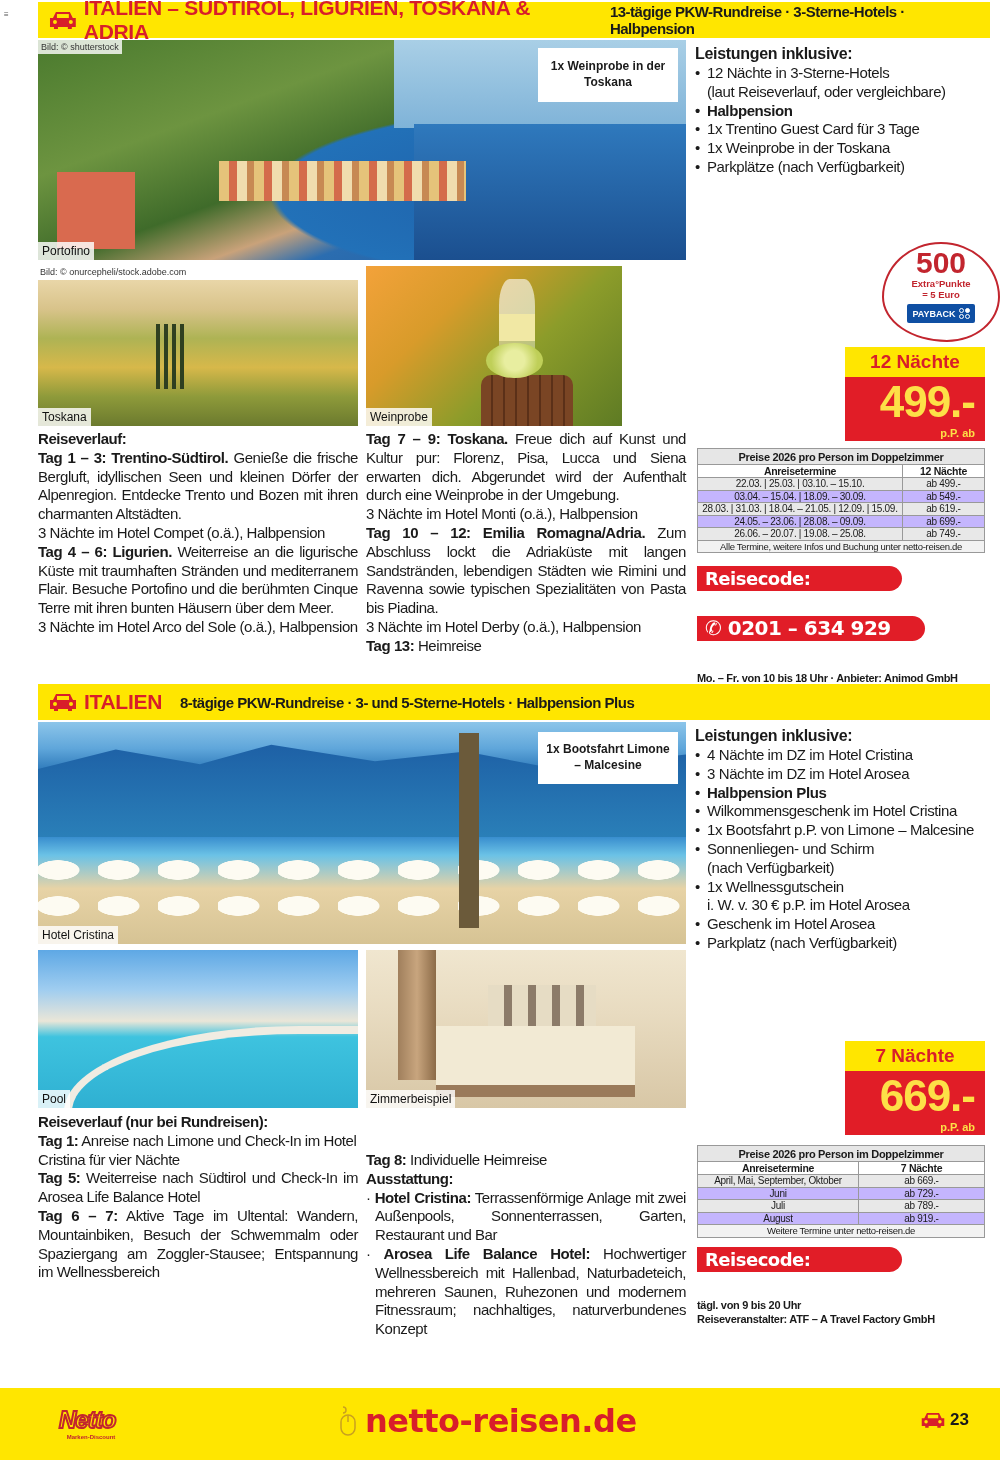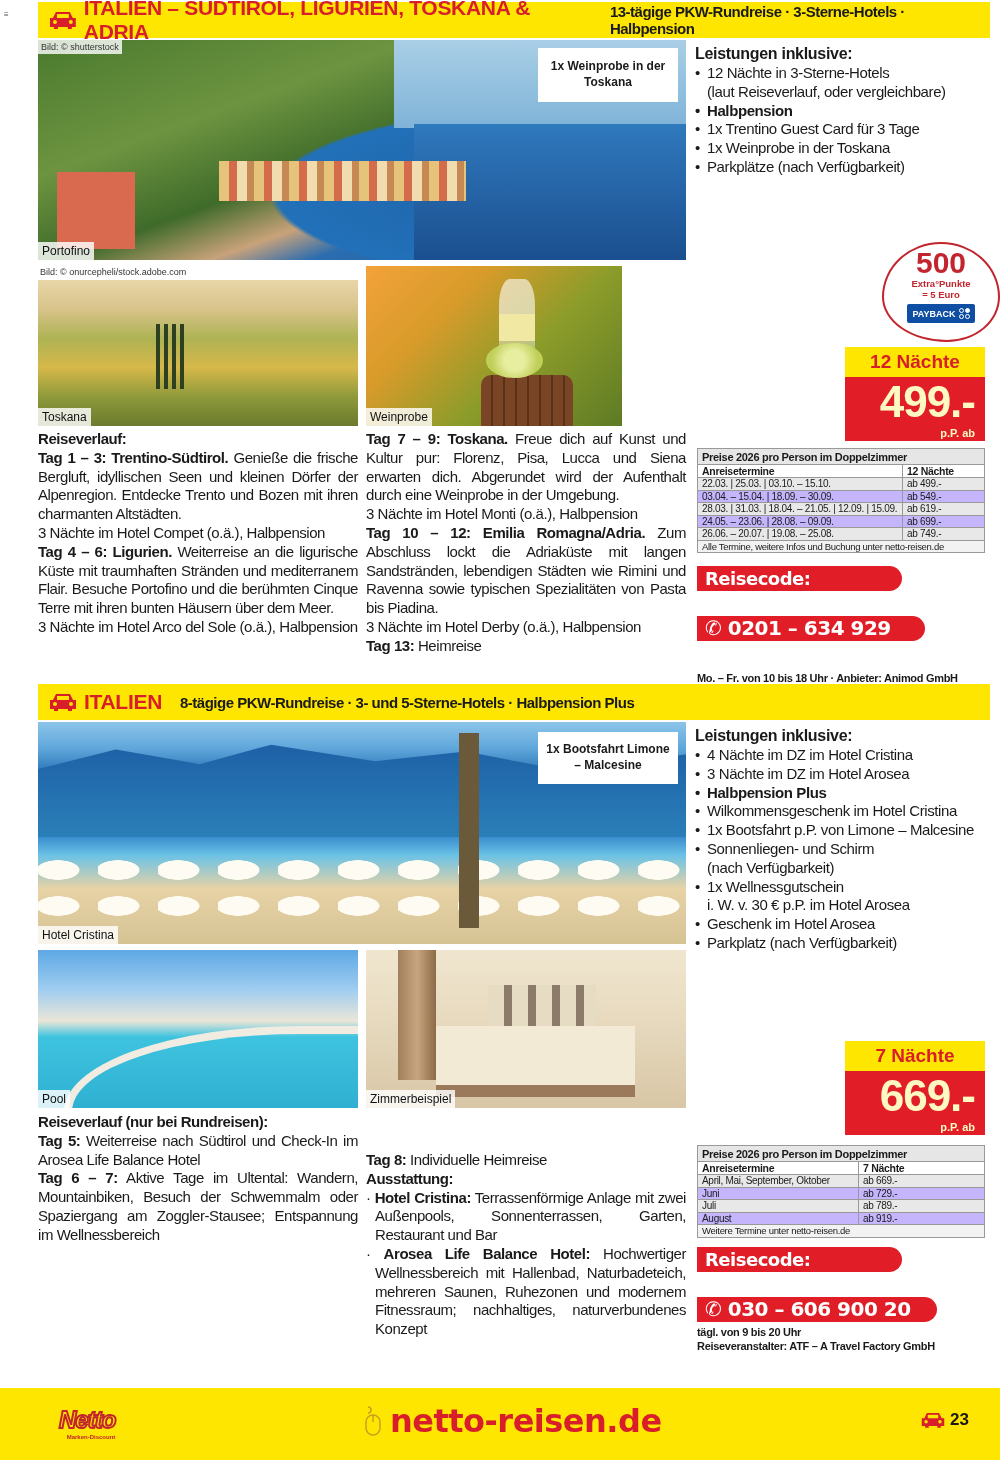--- a/index.html
+++ b/index.html
@@ -60,27 +60,27 @@
   .payback { width: 118px; height: 100px; border: 2px solid #c2252e; border-radius: 50% 50% 45% 55% / 55% 55% 45% 45%; text-align: center; }
   .payback .pts { color: #c2252e; font-weight: bold; font-size: 30px; line-height: 30px; margin-top: 4px; }
   .payback .ext { color: #c2252e; font-weight: bold; font-size: 9.5px; line-height: 11px; }
   .payback .pb { display: inline-flex; align-items: center; gap: 3px; background: #0f4fa3; color: #fff; font-size: 9px; font-weight: bold; padding: 4px 5px; margin-top: 4px; border-radius: 2px; }
   .payback .dots { display: grid; grid-template-columns: 5px 5px; gap: 1px; }
   .payback .dots i { width: 5px; height: 5px; border: 1px solid #fff; border-radius: 50%; display: block; }
 
   
   .pricebox { width: 140px; }
   .pricebox .nights { background: #ffe600; color: #d81e2a; font-weight: bold; font-size: 19px; text-align: center; height: 30px; line-height: 30px; }
-  .pricebox .price { background: #e11d27; color: #fef9c3; position: relative; height: 64px; }
+  .pricebox .price { background: #e11d27; color: #fde047; position: relative; height: 64px; }
   .pricebox .price .amt { position: absolute; right: 10px; top: 0; font-size: 44px; font-weight: bold; letter-spacing: -1px; }
   .pricebox .price .pp { position: absolute; left: 12px; bottom: 2px; font-size: 11px; font-weight: bold; }
 
   
   table.prices { border-collapse: collapse; font-size: 10px; width: 100%; }
-  table.prices td, table.prices th { border: 1px solid #999; padding: 0 4px; height: 12.5px; letter-spacing: -0.3px; text-align: left; font-weight: normal; }
+  table.prices td, table.prices th { border: 1px solid #999; padding: 0 4px; height: 12.5px; letter-spacing: -0.3px; text-align: center; font-weight: normal; }
   table.prices tr.head td { background: #e6e6e6; font-weight: bold; font-size: 11px; height: 16px; }
   table.prices tr.colhead td { font-weight: bold; font-size: 10.5px; background: #fff; }
   table.prices tr.odd td { background: #e8e8e8; }
   table.prices tr.even td { background: #c4b5fd; }
   table.prices tr.foot td { background: #f2f2f2; font-size: 9.5px; }
 
   .pill { background: #e11d27; color: #fff; font-weight: bold; border-radius: 0 14px 14px 0; display: inline-block; height: 25px; line-height: 25px; padding: 0 14px 0 8px; font-family: "DejaVu Sans", sans-serif; letter-spacing: -0.5px; }
   .pill.code { font-size: 18px; }
   .pill.phone { font-size: 20px; }
   .fine { font-size: 11px; line-height: 13.5px; font-weight: bold; letter-spacing: -0.3px; }
@@ -314,46 +314,46 @@
         </tr>
     <tr class="foot">
           <td colspan="2">Weitere Termine unter netto-reisen.de</td>
         </tr>
   </tbody>
     </table>
 </div>
 
 <div class="abs" style="left:697px; top:1247px; width:300px;">
   <div class="pill code" style="width:205px;">Reisecode: 1108071</div>
-  <div style="margin-top:2px;"><span class="pill phone" style="width:240px;"><span>✆ </span><span>030 – 606 900 20</span></span></div>
   <div class="fine" style="margin-top:4px;">
     <div>tägl. von 9 bis 20 Uhr</div>
     <div>Reiseveranstalter: ATF – A Travel Factory GmbH</div>
   </div>
 </div>
 
 <div class="abs txt" style="left:38px; top:1113px; width:320px;">
   <p><b>Reiseverlauf (nur bei Rundreisen):</b></p>
+  <p style="text-align:left;"><b>Tag 1:</b><span> Anreise nach Limone und Check-In im Hotel Cristina für vier Nächte</span></p>
   <p><b>Tag 5:</b><span> Weiterreise nach Südtirol und Check-In im Arosea Life Balance Hotel</span></p>
   <p><b>Tag 6 – 7:</b><span> Aktive Tage im Ultental: Wandern, Mountainbiken, Besuch der Schwemmalm oder Spaziergang am Zoggler-Stausee; Entspannung im Wellnessbereich</span></p>
 </div>
 
 <div class="abs txt" style="left:366px; top:1151px; width:320px;">
   <p><b>Tag 8:</b><span> Individuelle Heimreise</span></p>
   <p><b>Ausstattung:</b></p>
   <p style="padding-left:9px; text-indent:-9px;">· <b>Hotel Cristina:</b><span> Terrassenförmige Anlage mit zwei Außenpools, Sonnenterrassen, Garten, Restaurant und Bar</span></p>
   <p style="padding-left:9px; text-indent:-9px;">· <b>Arosea Life Balance Hotel:</b><span> Hochwertiger Wellnessbereich mit Hallenbad, Naturbadeteich, mehreren Saunen, Ruhezonen und modernem Fitnessraum; nachhaltiges, naturverbundenes Konzept</span></p>
 </div>
 
 <div class="abs footer">
   <div class="abs" style="left:59px; top:18px; text-align:right;">
     <div class="netto-logo">Netto</div>
     <div class="netto-sub">Marken-Discount</div>
   </div>
-  <div class="abs" style="left:362px; top:14px; display:flex; align-items:center;">
+  <div class="abs" style="left:337px; top:14px; display:flex; align-items:center;">
     <svg width="22" height="32" viewBox="0 0 22 32">
         <path d="M6 2 C10 2 10 8 6 8" fill="none" stroke="#c9a020" stroke-width="1.5"></path>
         <rect x="4" y="10" width="14" height="20" rx="7" fill="none" stroke="#c9a020" stroke-width="1.5"></rect>
         <line x1="11" y1="10" x2="11" y2="17" stroke="#c9a020" stroke-width="1.5"></line>
       </svg>
     <span class="site" style="margin-left:6px;">netto-reisen.de</span>
   </div>
   <div class="abs" style="left:920px; top:22px; display:flex; align-items:center; gap:4px;">
     <svg width="26" height="20" viewBox="0 0 30 20">
         <path d="M5 8 L8 2 H22 L25 8 H28 V17 H24 V19 H20 V17 H10 V19 H6 V17 H2 V8 Z" fill="#d81e2a"></path>

